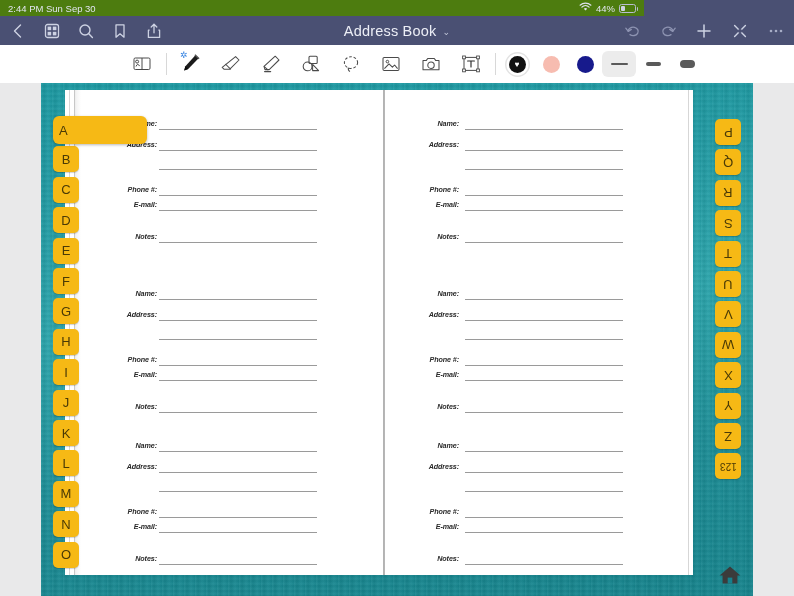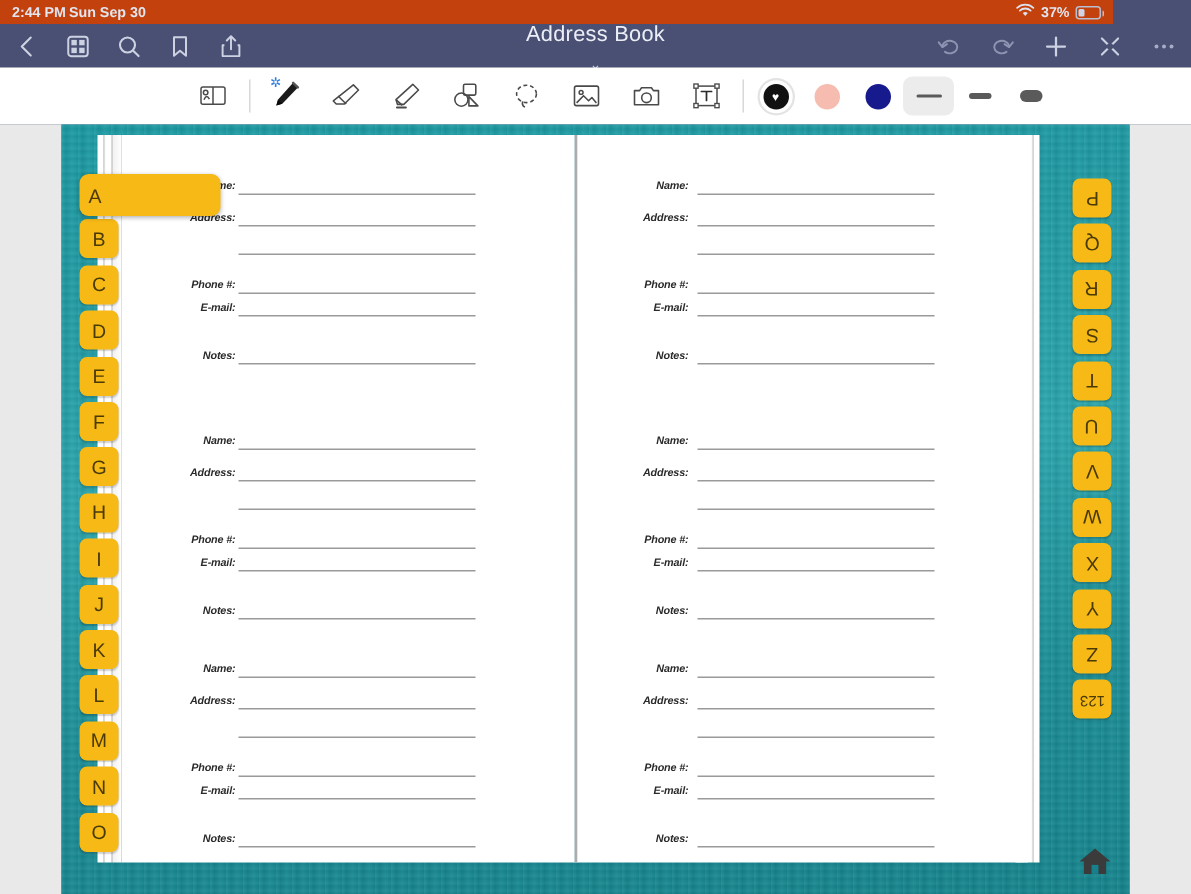--- a/index.html
+++ b/index.html
@@ -6,23 +6,23 @@
   html, body {
     width: 794px; height: 596px;
     overflow: hidden;
     font-family: "Liberation Sans", sans-serif;
     background: #4a5073;
   }
   #app { position: relative; width: 794px; height: 596px; }
 
   
   .statusbar {
-    position: absolute; top: 0; left: 0; width: 742px; height: 16px;
-    background: #c2410c; color: #d7dae8;
-    font-size: 9px; display: flex; align-items: center; font-weight: bold;
+    position: absolute; top: 0; left: 0; width: 644px; height: 16px;
+    background: #4d7c0f; color: #d7dae8;
+    font-size: 9px; display: flex; align-items: center;
   }
   .sb-time { position: absolute; left: 8px; font-size: 9.5px; color: #e2e5f0; }
   .sb-date { position: absolute; left: 46px; font-size: 9.5px; color: #e2e5f0; }
   .sb-right { position: absolute; right: 8px; display: flex; align-items: center; gap: 4px; }
   .sb-batt-text { font-size: 9.5px; color: #e2e5f0; }
   .batt-shell {
     width: 17px; height: 9px; border: 1px solid #b9bed2; border-radius: 2.5px;
     position: relative; display: inline-block;
   }
   .batt-shell::after {
@@ -40,21 +40,21 @@
     background: #4a5073;
     display: flex; align-items: center;
   }
   .nav-left { position: absolute; left: 8px; display: flex; align-items: center; gap: 14px; }
   .nav-right { position: absolute; right: 8px; display: flex; align-items: center; gap: 16px; }
   .nav-icon { width: 20px; height: 20px; display: flex; align-items: center; justify-content: center; cursor: pointer; }
   .nav-icon svg { display: block; }
   .nav-title {
     position: absolute; left: 0; right: 0; text-align: center;
     color: #eceef6; font-size: 14.5px; letter-spacing: .2px;
-    display: flex; align-items: center; justify-content: center; gap: 6px; flex-direction: column;
+    display: flex; align-items: center; justify-content: center; gap: 6px;
   }
   .title-chevron { font-size: 9px; color: #c3c8da; position: relative; top: 1px; }
 
   
   .toolbar {
     position: absolute; top: 45px; left: 0; width: 794px; height: 38px;
     background: #ffffff; display: flex; align-items: center;
   }
   .tb-inner { position: absolute; left: 122px; display: flex; align-items: center; gap: 0px; }
   .tool {
@@ -150,21 +150,21 @@
     <span class="sb-time">2:44 PM</span>
     <span class="sb-date">Sun Sep 30</span>
     <span class="sb-right">
       <span>
         <svg width="13" height="10" viewBox="0 0 13 10">
             <path d="M6.5 8.6 L4.8 6.7 a2.6 2.6 0 0 1 3.4 0 Z" fill="#dfe2ee"></path>
             <path d="M2.9 5.1 a5.2 5.2 0 0 1 7.2 0" stroke="#dfe2ee" stroke-width="1.2" fill="none" stroke-linecap="round"></path>
             <path d="M1.1 3.2 a8 8 0 0 1 10.8 0" stroke="#dfe2ee" stroke-width="1.2" fill="none" stroke-linecap="round"></path>
           </svg>
       </span>
-      <span class="sb-batt-text">37%</span>
+      <span class="sb-batt-text">44%</span>
       <span class="batt-shell">
           <span class="batt-fill"></span>
         </span>
     </span>
   </div>
 
   <div class="navbar">
     <div class="nav-left">
       <span class="nav-icon">
         <svg width="18" height="18" viewBox="0 0 18 18">

